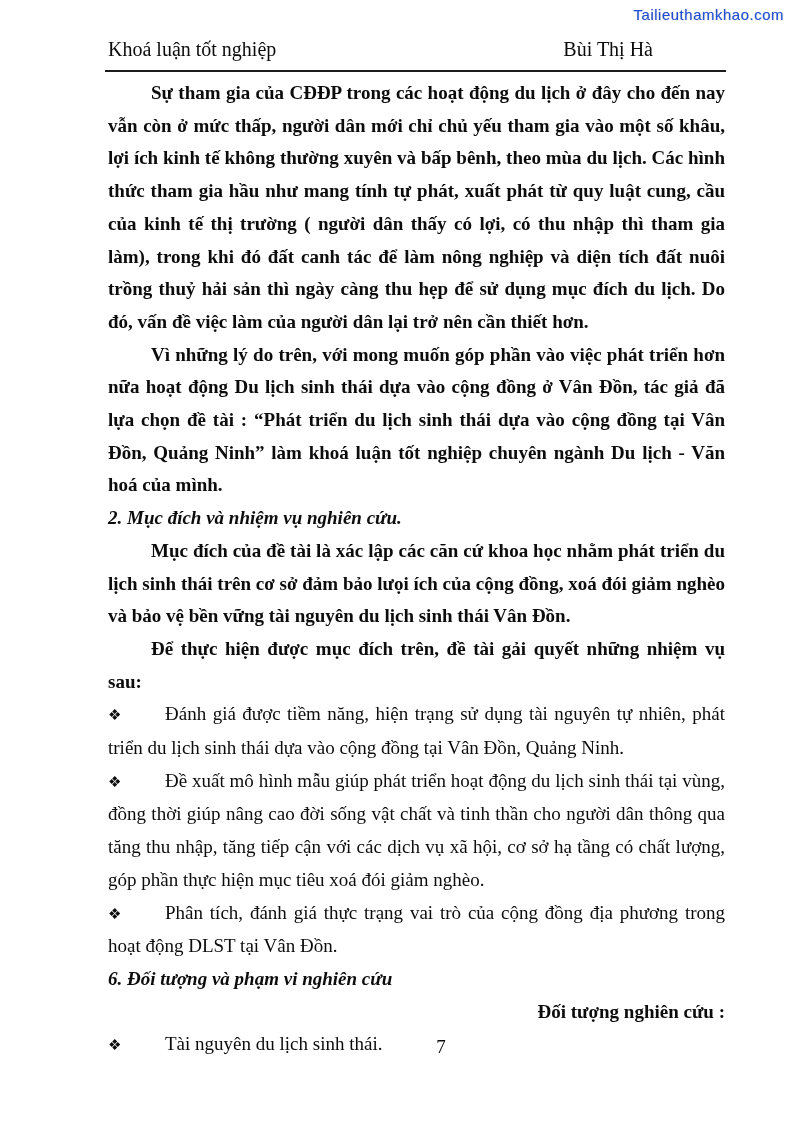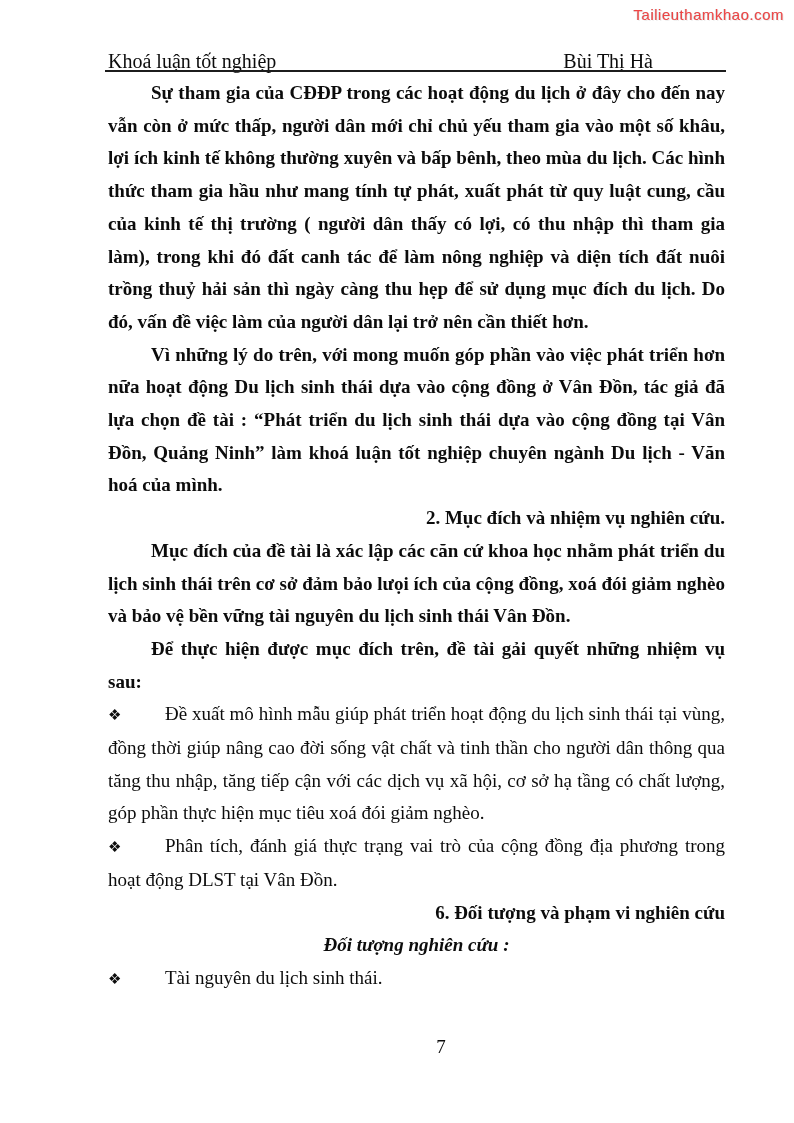--- a/index.html
+++ b/index.html
@@ -10,45 +10,45 @@
     color: #0c0c0c;
     position: relative;
     overflow: hidden;
   }
   .page { position: absolute; inset: 0; background: #ffffff; }
 
   .watermark {
     position: absolute; top: 6px; right: 10px;
     font-family: "Liberation Sans", sans-serif;
     font-size: 15px; letter-spacing: 0.5px;
-    color: #ef4444;
+    color: #1d4ed8;
     text-shadow: 1px 1px 0 #efefef, -0.5px -0.5px 0 #c2c2c2;
   }
 
   .header {
-    position: absolute; top: 50px; left: 108px; width: 617px;
+    position: absolute; top: 38px; left: 108px; width: 617px;
     display: flex; justify-content: space-between;
     font-size: 20px; line-height: 22px;
   }
   .header .right { padding-right: 72px; }
 
   .rule {
     position: absolute; top: 70px; left: 105px; width: 621px;
     border-top: 2px solid #1c1c1c;
   }
 
   .content {
     position: absolute; top: 77px; left: 108px; width: 617px;
     font-size: 19px; line-height: 32.7px;
     text-align: justify;
   }
   .content p, .content .heading, .content .heading-italic { margin: 0; padding: 0; }
   p.ind { text-indent: 43px; font-weight: bold; }
-  .heading { font-weight: bold; text-align: right; }
-  .heading-italic { font-weight: bold; font-style: italic; text-align: center; }
+  .heading { font-weight: bold; text-align: left; font-style: italic; }
+  .heading-italic { font-weight: bold; text-align: right; }
   .bullet .bm {
     display: inline-block; width: 57px;
     font-family: "DejaVu Sans", sans-serif;
     font-size: 15px; font-style: normal;
   }
 
   .footer {
     position: absolute; top: 1036px; left: 88px; width: 706px;
     text-align: center; font-size: 19px;
   }
@@ -73,20 +73,21 @@
     <p class="ind">Sự tham gia của CĐĐP trong các hoạt động du lịch ở đây cho đến nay vẫn còn ở mức thấp, người dân mới chỉ chủ yếu tham gia vào một số khâu, lợi ích kinh tế không thường xuyên và bấp bênh, theo mùa du lịch. Các hình thức tham gia hầu như mang tính tự phát, xuất phát từ quy luật cung, cầu của kinh tế thị trường ( người dân thấy có lợi, có thu nhập thì tham gia làm), trong khi đó đất canh tác để làm nông nghiệp và diện tích đất nuôi trồng thuỷ hải sản thì ngày càng thu hẹp để sử dụng mục đích du lịch. Do đó, vấn đề việc làm của người dân lại trở nên cần thiết hơn.</p>
 
     <p class="ind">Vì những lý do trên, với mong muốn góp phần vào việc phát triển hơn nữa hoạt động Du lịch sinh thái dựa vào cộng đồng ở Vân Đồn, tác giả đã lựa chọn đề tài : “Phát triển du lịch sinh thái dựa vào cộng đồng tại Vân Đồn, Quảng Ninh” làm khoá luận tốt nghiệp chuyên ngành Du lịch - Văn hoá của mình.</p>
 
     <div class="heading">2. Mục đích và nhiệm vụ nghiên cứu.</div>
 
     <p class="ind">Mục đích của đề tài là xác lập các căn cứ khoa học nhằm phát triển du lịch sinh thái trên cơ sở đảm bảo lưọi ích của cộng đồng, xoá đói giảm nghèo và bảo vệ bền vững tài nguyên du lịch sinh thái Vân Đồn.</p>
 
     <p class="ind">Để thực hiện được mục đích trên, đề tài gải quyết những nhiệm vụ sau:</p>
 
+    <p class="bullet"><span class="bm">❖</span><span>Đánh giá được tiềm năng, hiện trạng sử dụng tài nguyên tự nhiên, phát triển du lịch sinh thái dựa vào cộng đồng tại Vân Đồn, Quảng Ninh.</span></p>
 
     <p class="bullet"><span class="bm">❖</span><span>Đề xuất mô hình mẫu giúp phát triển hoạt động du lịch sinh thái tại vùng, đồng thời giúp nâng cao đời sống vật chất và tinh thần cho người dân thông qua tăng thu nhập, tăng tiếp cận với các dịch vụ xã hội, cơ sở hạ tầng có chất lượng, góp phần thực hiện mục tiêu xoá đói giảm nghèo.</span></p>
 
     <p class="bullet"><span class="bm">❖</span><span>Phân tích, đánh giá thực trạng vai trò của cộng đồng địa phương trong hoạt động DLST tại Vân Đồn.</span></p>
 
     <div class="heading">6. Đối tượng và phạm vi nghiên cứu</div>
 
     <div class="heading-italic">Đối tượng nghiên cứu :</div>
 
     <p class="bullet"><span class="bm">❖</span><span>Tài nguyên du lịch sinh thái.</span></p>

